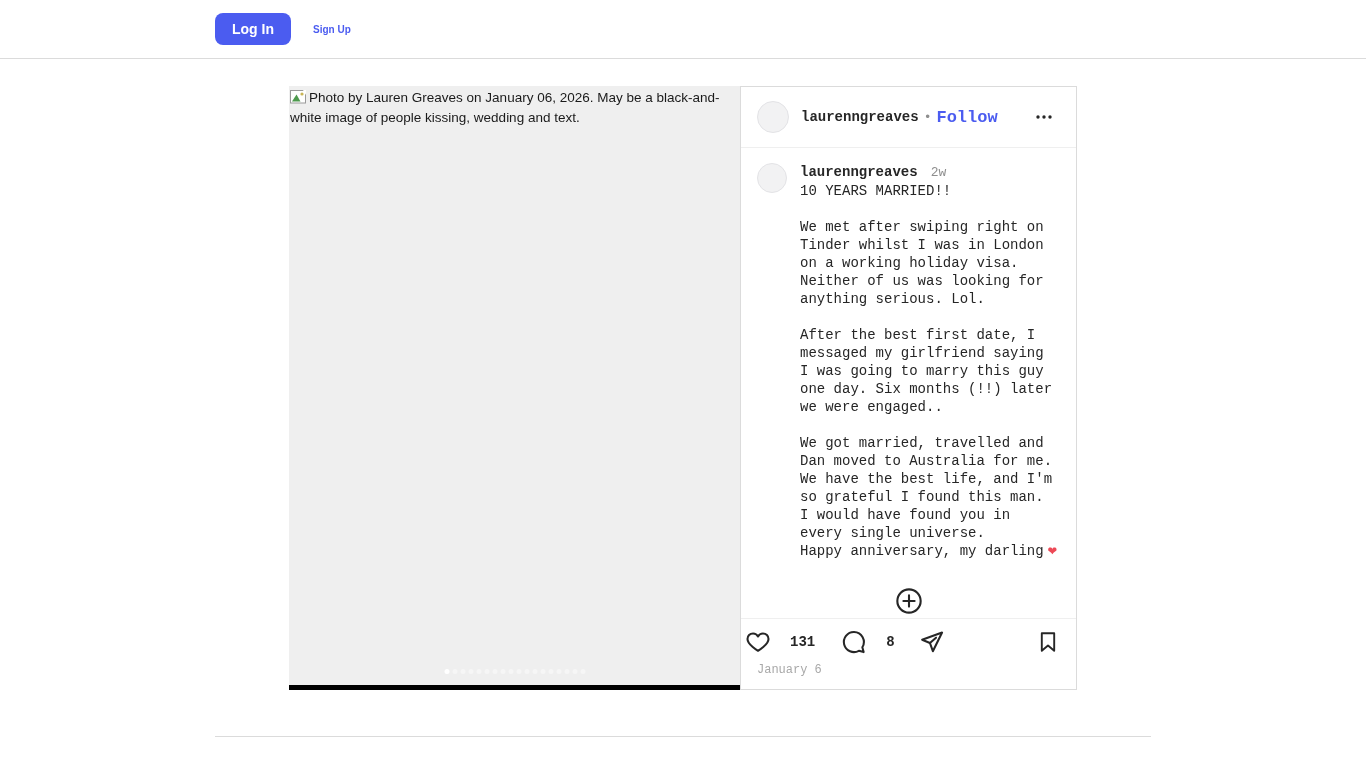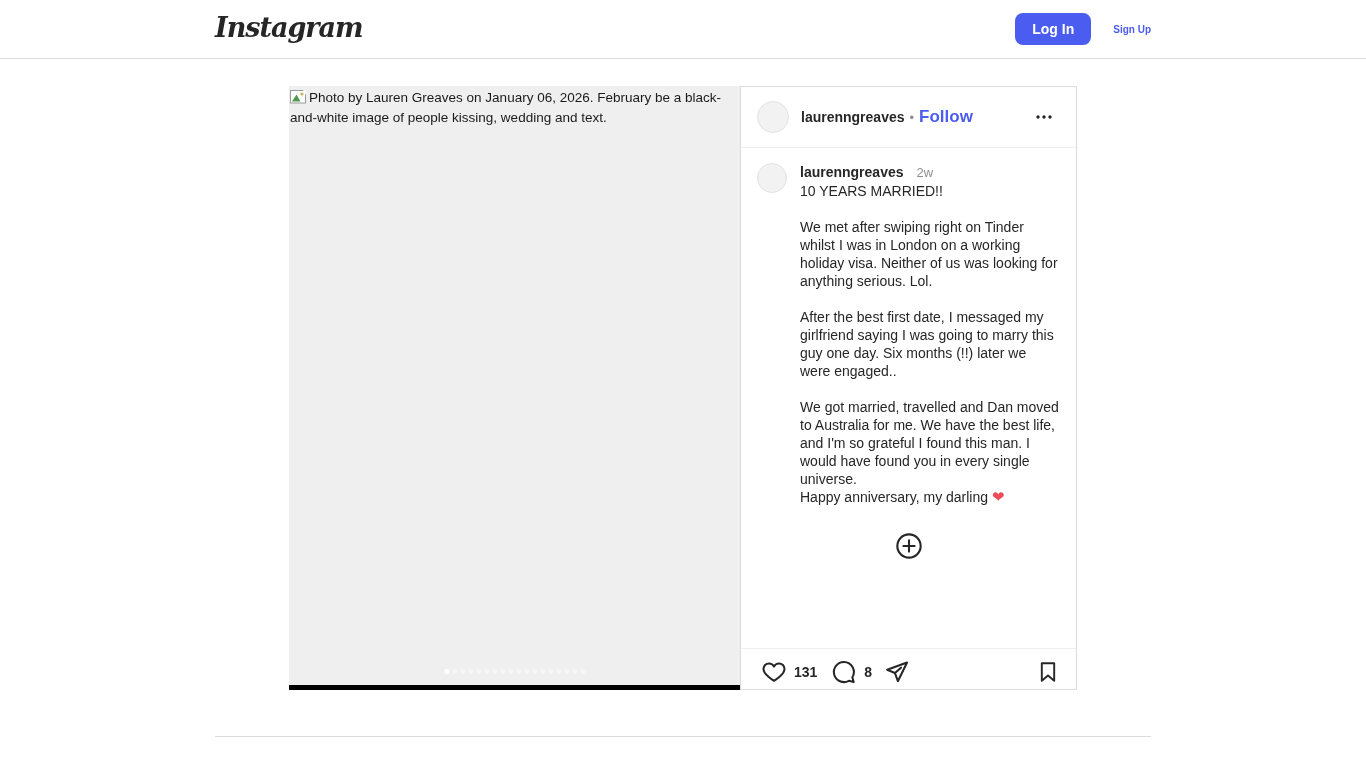--- a/index.html
+++ b/index.html
@@ -36,21 +36,21 @@
   .media-alt{padding:3px 1px 0 1px;font-size:13.5px;line-height:18px;color:#1a1a1a;}
   .broken-img-icon{display:inline-block;vertical-align:-2px;margin-right:2px;}
   .carousel-dots{position:absolute;bottom:16px;left:50%;transform:translateX(-50%);
     display:flex;gap:3px;}
   .dot{width:5px;height:5px;border-radius:50%;background:#fff;opacity:.45;}
   .dot.active{opacity:1;}
   .media-bottom-bar{position:absolute;left:0;right:0;bottom:0;height:5px;background:#000;}
 
   
   .panel{flex:1;border:1px solid var(--border-light);background:#fff;
-    display:flex;flex-direction:column;min-width:0;}
+    display:flex;flex-direction:column;min-width:0;font-family:Liberation Mono, monospace;}
   .panel-header{height:61px;flex-shrink:0;display:flex;align-items:center;
     padding:0 16px;border-bottom:1px solid var(--border-faint);}
   .avatar{width:32px;height:32px;border-radius:50%;background:#f2f2f3;
     border:1px solid #e3e3e6;flex-shrink:0;}
   .header-user{margin-left:12px;font-size:14px;font-weight:700;cursor:pointer;}
   .header-sep{margin:0 5px;color:var(--text-gray);font-size:13px;}
   .follow-link{color:var(--accent-blue);font-size:17px;font-weight:700;cursor:pointer;}
   .more-btn{margin-left:auto;background:none;border:none;padding:4px;cursor:pointer;line-height:0;}
 
   .comments{flex:1;padding:15px 16px;overflow:hidden;}
@@ -58,62 +58,61 @@
   .comment .avatar{width:30px;height:30px;}
   .comment-body{margin-left:13px;font-size:14px;line-height:18px;min-width:0;}
   .comment-user{font-weight:700;cursor:pointer;}
   .comment-time{color:var(--text-gray);font-size:13px;margin-left:13px;}
   .caption-text{white-space:pre-line;}
   .heart-emoji{color:var(--heart-red);margin-left:4px;font-size:15px;}
   .load-more{display:flex;justify-content:center;margin-top:26px;}
   .load-more-btn{background:none;border:none;padding:0;cursor:pointer;line-height:0;}
 
   .action-section{border-top:1px solid var(--border-faint);flex-shrink:0;}
-  .action-row{display:flex;align-items:center;padding:10px 16px 4px 20px;}
+  .action-row{display:flex;align-items:center;padding:10px 16px 4px 4px;gap:12px;}
   .icon-btn{background:none;border:none;padding:0;cursor:pointer;line-height:0;}
   .count{font-size:14px;font-weight:600;margin:0 14px 0 7px;}
   .count.last{margin-right:12px;}
   .spacer{flex:1;}
   .post-date{padding:4px 16px 12px 16px;font-size:12px;color:#a8a8a8;}
 
   .login-row{border-top:1px solid var(--border-faint);padding:13px 16px 14px 16px;
     font-size:14px;color:var(--text-gray);flex-shrink:0;}
   .login-link{color:var(--accent-blue);cursor:pointer;}
 
   
   .footer-divider{width:936px;margin:46px auto 0 auto;border-top:1px solid var(--border-light);}
 
   svg.ig-icon{display:block;}
 </style>
 </head>
 <body>
 
 <header class="navbar">
   <div class="nav-inner">
-    <div class="logo">Instagram</div>
     <div class="nav-buttons">
       <button class="login-btn">Log In</button>
       <a class="signup-link">Sign Up</a>
     </div>
   </div>
 </header>
 
 <main class="main">
   <article class="post-card">
 
     <div class="media">
       <div class="media-alt">
         <span class="broken-img-icon">
           <svg width="17" height="14" viewBox="0 0 17 14">
             <rect x="0.5" y="0.5" width="15" height="12.5" fill="#ffffff" stroke="#9a9a9a"></rect>
             <polygon points="2,11.5 6.5,4.5 10.5,11.5" fill="#4e9a4e"></polygon>
             <circle cx="12" cy="4" r="1.6" fill="#c9b556"></circle>
             <polygon points="16,0 16,5 13,0" fill="#ffffff"></polygon>
           </svg>
-        </span><span>Photo by Lauren Greaves on January 06, 2026. February be a black-and-white image of people kissing, wedding and text.</span>
+        </span><span>Photo by Lauren Greaves on January 06, 2026. May be a black-and-white image of people kissing, wedding and text.</span>
       </div>
       <div class="carousel-dots">
           <span class="dot active"></span>
           <span class="dot"></span>
           <span class="dot"></span>
           <span class="dot"></span>
           <span class="dot"></span>
           <span class="dot"></span>
           <span class="dot"></span>
           <span class="dot"></span>
@@ -192,20 +191,21 @@
               <path d="M10.1 12.9l5.6-4.9" fill="none" stroke="#262626" stroke-width="1.9" stroke-linecap="round"></path>
             </svg>
           </button>
           <span class="spacer"></span>
           <button class="icon-btn">
             <svg class="ig-icon" width="24" height="26" viewBox="0 0 24 24">
               <path d="M5.8 3.2h12.4v17.6L12 15.5l-6.2 5.3z" fill="none" stroke="#262626" stroke-width="1.9" stroke-linejoin="round"></path>
             </svg>
           </button>
         </div>
+        <div class="post-date">January 6</div>
       </div>
 
 
     </section>
   </article>
 </main>
 
 <div class="footer-divider"></div>
 
 </body></html>

